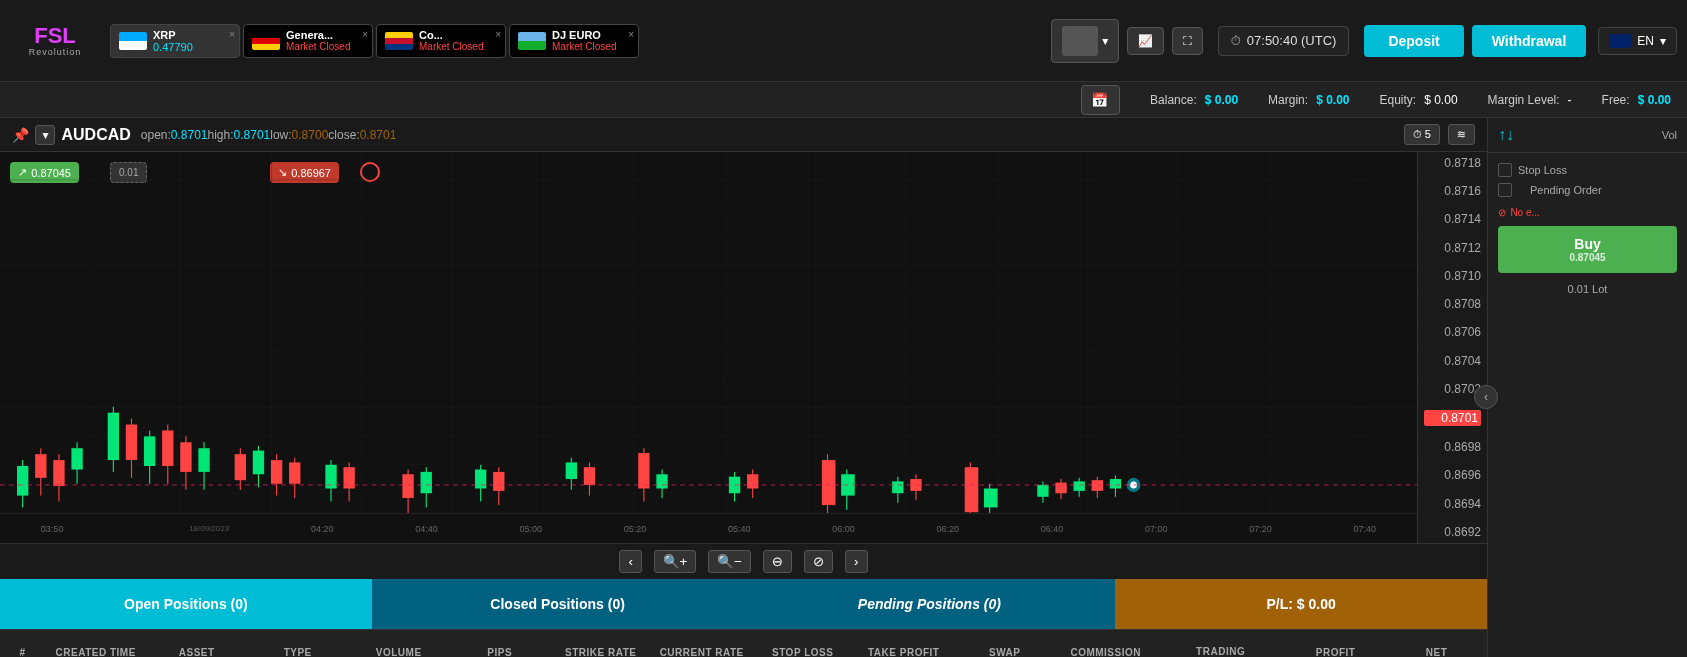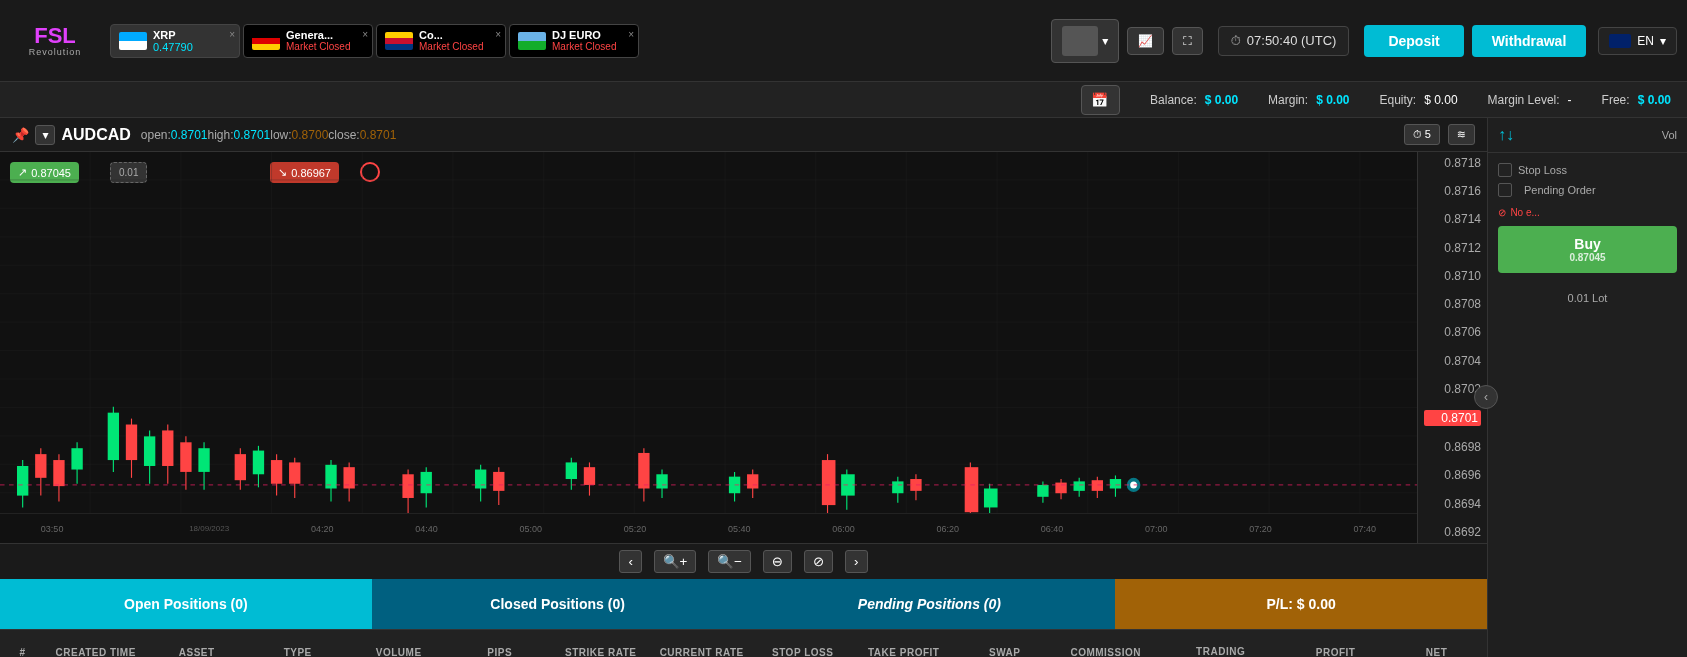--- a/index.html
+++ b/index.html
@@ -464,21 +464,21 @@
       border-radius: 2px;
     }
     .checkbox-label {
       font-size: 11px;
       color: #aaa;
     }
 
     .pending-order-row {
       display: flex;
       align-items: center;
-      gap: 12px;
+      gap: 18px;
       margin-bottom: 10px;
     }
     .checkbox-square {
       width: 14px;
       height: 14px;
       border: 1px solid #555;
       background: #222;
       border-radius: 2px;
     }
 
@@ -494,21 +494,21 @@
     .buy-btn {
       width: 100%;
       background: #4caf50;
       border: none;
       border-radius: 4px;
       color: #fff;
       font-size: 14px;
       font-weight: bold;
       padding: 10px;
       cursor: pointer;
-      margin-bottom: 13px;
+      margin-bottom: 4px;
     }
     .buy-btn-sub {
       font-size: 10px;
       color: rgba(255,255,255,0.8);
     }
     .lot-display {
       text-align: center;
       color: #aaa;
       font-size: 11px;
       margin-top: 6px;

